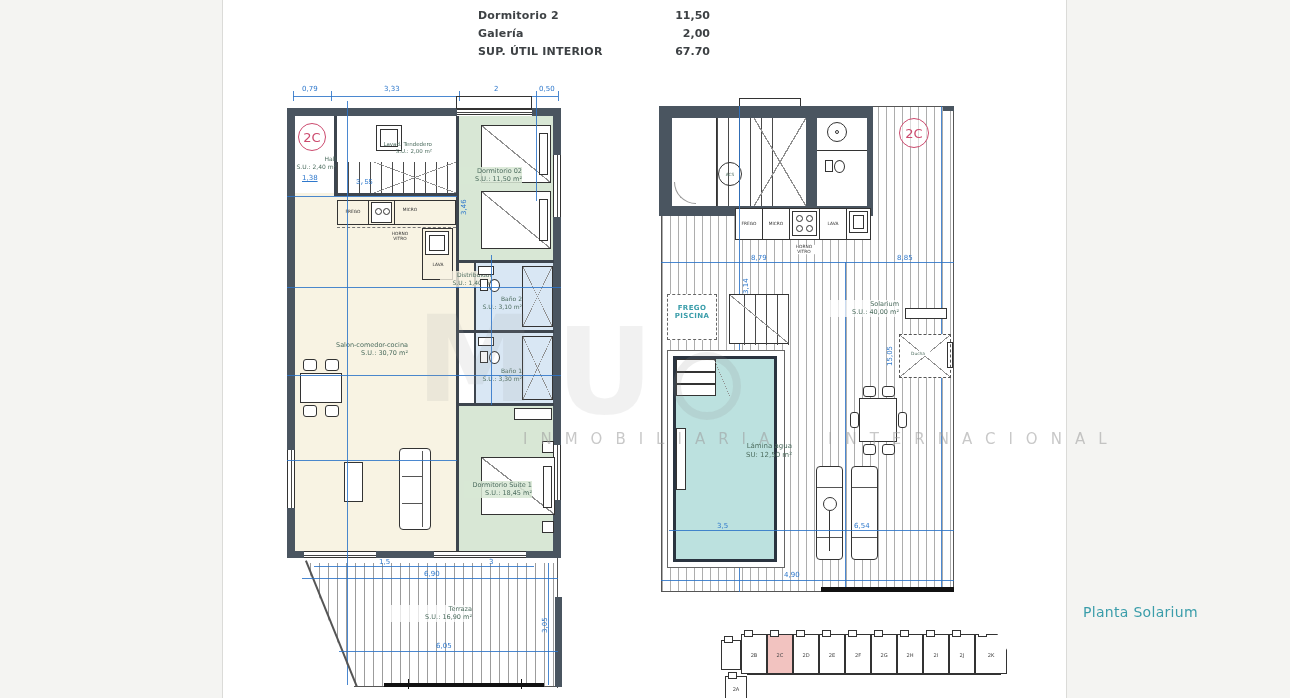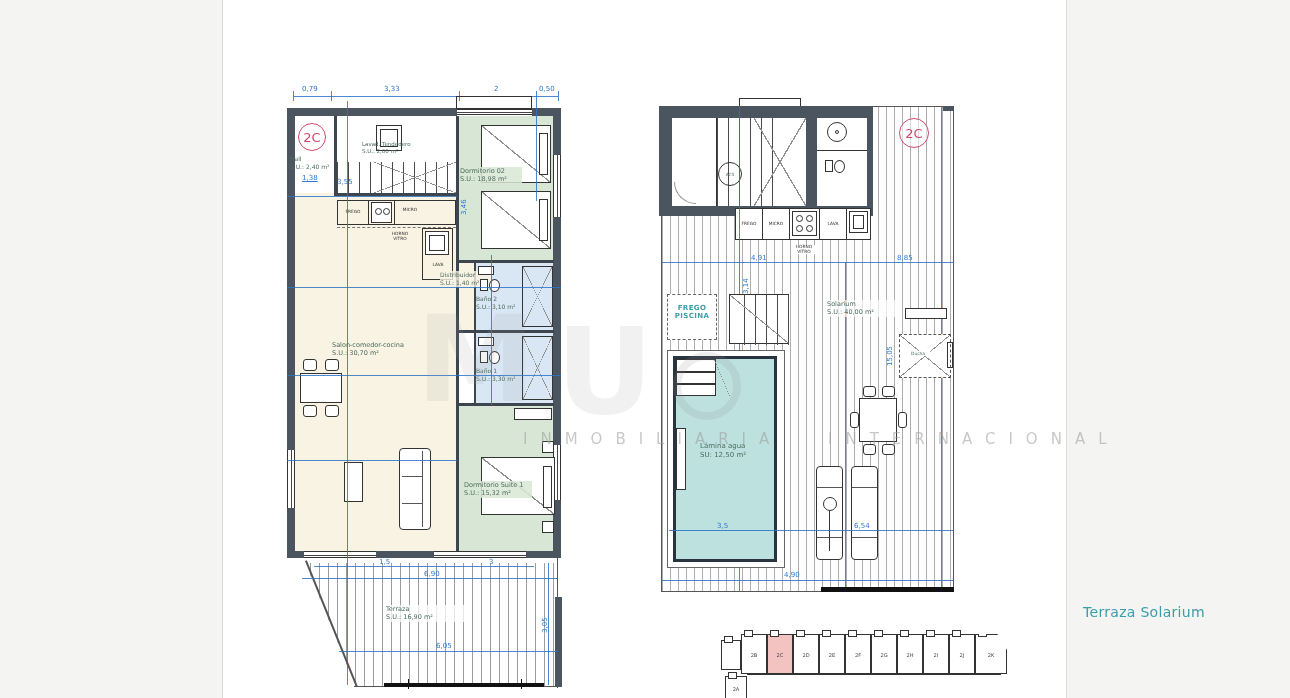--- a/index.html
+++ b/index.html
@@ -22,21 +22,21 @@
   .nofill{background:transparent;}
   .circle{border-radius:50%;}
   .win{position:absolute;background:#fff;border-top:1px solid #333;border-bottom:1px solid #333;}
   .win::after{content:"";position:absolute;left:0;right:0;top:50%;border-top:1px solid #444;}
   .winv{position:absolute;background:#fff;border-left:1px solid #333;border-right:1px solid #333;}
   .winv::after{content:"";position:absolute;top:0;bottom:0;left:50%;border-left:1px solid #444;}
   .brh{position:absolute;height:1px;background:rgba(43,115,200,.85);}
   .brv{position:absolute;width:1px;background:rgba(43,115,200,.85);}
   .dim{position:absolute;font-size:7px;color:#2e78cc;white-space:nowrap;line-height:1;}
   .dimv{transform:rotate(-90deg);transform-origin:left top;}
-  .rl{position:absolute;color:#4e6e60;text-align:left;line-height:1.3;font-size:6.5px;}
+  .rl{position:absolute;color:#4e6e60;text-align:right;line-height:1.3;font-size:6.5px;}
   .rl span{display:block;}
   .tiny{font-size:6px;transform:scale(.72);transform-origin:center;color:#333;text-align:center;
     position:absolute;line-height:1.1;white-space:nowrap;}
   .diag{position:absolute;inset:0;background:linear-gradient(to top right,transparent 49.3%,#8f8f8f 49.3% 50.7%,transparent 50.7%);}
   .diag2{position:absolute;inset:0;background:linear-gradient(to bottom right,transparent 49.3%,#8f8f8f 49.3% 50.7%,transparent 50.7%);}
   .treads{position:absolute;background:repeating-linear-gradient(90deg,#4a4a4a 0 1px,transparent 1px 11px);}
   .hatchv{position:absolute;background:repeating-linear-gradient(90deg,#adadad 0 1px,transparent 1px 8px);}
   .badge{position:absolute;border:1.6px solid #cc4a6e;border-radius:50%;color:#cc4a6e;
     display:flex;align-items:center;justify-content:center;font-size:13px;background:rgba(255,255,255,.55);}
   .dash{border:1.4px dashed #666;background:#fff;position:absolute;}
@@ -52,20 +52,34 @@
     white-space:nowrap;opacity:.55;}
   .wmglyph{font-size:120px;font-weight:600;opacity:.13;line-height:1;}
   .wmring{width:68px;height:68px;border:8px solid #8f8f8f;border-radius:50%;opacity:.16;}
 </style>
 </head>
 <body>
 
 <div class="canvas">
   <div class="page">
 
+    <div class="summary">
+      <div class="srow">
+        <span class="slabel">Dormitorio 2</span>
+        <span class="svalue">11,50</span>
+      </div>
+      <div class="srow">
+        <span class="slabel">Galería</span>
+        <span class="svalue">2,00</span>
+      </div>
+      <div class="srow">
+        <span class="slabel">SUP. ÚTIL INTERIOR</span>
+        <span class="svalue">67.70</span>
+      </div>
+    </div>
 
     <div class="plan" style="left:61px;top:85px;width:288px;height:613px;">
 
       <div class="brh" style="left:9px;top:11px;width:265px;"></div>
       <div class="brv" style="left:9px;top:6px;height:10px;"></div>
       <div class="brv" style="left:47px;top:6px;height:10px;"></div>
       <div class="brv" style="left:175px;top:6px;height:10px;"></div>
       <div class="brv" style="left:252px;top:6px;height:10px;"></div>
       <div class="brv" style="left:274px;top:6px;height:10px;"></div>
       <span class="dim" style="left:18px;top:1px;">0,79</span>
@@ -115,33 +129,33 @@
         </div>
       <div class="rl" style="left:78px;top:56px;width:70px;font-size:5.5px;">
         <span>Lavad. Tendedero</span>
         <span>S.U.: 2,00 m²</span>
       </div>
       <div class="treads" style="left:53px;top:77px;width:119px;height:31px;"></div>
       <div class="abs" style="left:90px;top:77px;width:82px;height:31px;">
           <div class="diag"></div>
           <div class="diag2"></div>
         </div>
-      <span class="dim" style="left:53px;top:94px;">3,55</span>
+      <span class="dim" style="left:72px;top:94px;font-family:Liberation Mono, monospace;">3,55</span>
 
       <div class="fx" style="left:197px;top:40px;width:70px;height:58px;">
         <div class="diag"></div>
         <div class="fx" style="right:2px;top:7px;width:9px;height:42px;"></div>
       </div>
       <div class="fx" style="left:197px;top:106px;width:70px;height:58px;">
         <div class="diag"></div>
         <div class="fx" style="right:2px;top:7px;width:9px;height:42px;"></div>
       </div>
       <div class="rl" style="left:176px;top:82px;width:62px;background:rgba(216,231,213,.85);">
         <span>Dormitorio 02</span>
-        <span>S.U.: 18,98 m²</span>
+        <span>S.U.: 11,50 m²</span>
       </div>
 
       <div class="fx nofill" style="left:53px;top:115px;width:119px;height:25px;"></div>
       <div class="abs" style="left:84px;top:115px;width:1px;height:25px;background:#333;"></div>
       <div class="abs" style="left:110px;top:115px;width:1px;height:25px;background:#333;"></div>
       <div class="fx" style="left:87px;top:117px;width:21px;height:21px;">
         <div class="fx circle" style="left:3px;top:5px;width:7px;height:7px;"></div>
         <div class="fx circle" style="left:11px;top:5px;width:7px;height:7px;"></div>
       </div>
       <span class="tiny" style="left:56px;top:123px;width:26px;">FREGO</span>
@@ -202,21 +216,21 @@
 
       <div class="fx" style="left:230px;top:323px;width:38px;height:12px;"></div>
       <div class="fx" style="left:258px;top:356px;width:12px;height:12px;"></div>
       <div class="fx" style="left:258px;top:436px;width:12px;height:12px;"></div>
       <div class="fx" style="left:197px;top:372px;width:74px;height:58px;">
         <div class="diag"></div>
         <div class="fx" style="right:2px;top:8px;width:9px;height:42px;"></div>
       </div>
       <div class="rl" style="left:180px;top:396px;width:68px;background:rgba(216,231,213,.85);">
         <span>Dormitorio Suite 1</span>
-        <span>S.U.: 15,32 m²</span>
+        <span>S.U.: 18,45 m²</span>
       </div>
 
       <div class="brv" style="left:63px;top:16px;height:584px;"></div>
       <div class="brv" style="left:207px;top:170px;height:150px;"></div>
       <div class="brv" style="left:252px;top:16px;height:100px;"></div>
       <div class="brh" style="left:3px;top:111px;width:170px;"></div>
       <div class="brh" style="left:3px;top:202px;width:274px;"></div>
       <div class="brh" style="left:3px;top:290px;width:274px;"></div>
       <div class="brh" style="left:3px;top:375px;width:170px;"></div>
       <span class="dim dimv" style="left:177px;top:130px;">3,46</span>
@@ -288,21 +302,21 @@
       <span class="tiny" style="left:161px;top:122px;width:26px;">LAVA</span>
       <div class="fx" style="left:190px;top:113px;width:19px;height:22px;">
           <div class="fx" style="left:3px;top:3px;width:11px;height:14px;"></div>
         </div>
       <div class="tiny" style="left:128px;top:145px;width:34px;white-space:normal;background:#fff;">
         <span>HORNO</span><br>
         <span>VITRO</span>
       </div>
 
       <div class="brh" style="left:2px;top:164px;width:293px;"></div>
-      <span class="dim" style="left:92px;top:157px;">4,91</span>
+      <span class="dim" style="left:92px;top:157px;">8,79</span>
       <span class="dim" style="left:238px;top:157px;">8,85</span>
       <div class="brv" style="left:80px;top:8px;height:486px;"></div>
       <div class="brv" style="left:186px;top:164px;height:330px;"></div>
       <div class="brv" style="left:282px;top:8px;height:486px;"></div>
       <span class="dim dimv" style="left:84px;top:196px;">3,14</span>
       <span class="dim dimv" style="left:228px;top:268px;">15,05</span>
 
       <div class="dash" style="left:8px;top:196px;width:50px;height:46px;"></div>
       <div class="abs" style="left:8px;top:206px;width:50px;text-align:center;font-size:7px;font-weight:bold;color:#3a9daa;letter-spacing:.4px;">
         <span style="display:block;">FREGO</span>
@@ -361,21 +375,21 @@
       </div>
 
       <div class="brh" style="left:10px;top:432px;width:285px;"></div>
       <span class="dim" style="left:58px;top:425px;">3,5</span>
       <span class="dim" style="left:195px;top:425px;">6,54</span>
       <div class="brh" style="left:2px;top:482px;width:293px;"></div>
       <span class="dim" style="left:125px;top:474px;">4,90</span>
       <div class="abs" style="left:162px;top:489px;width:133px;height:5px;background:#111;"></div>
     </div>
 
-    <div class="ftitle">Terraza Solarium</div>
+    <div class="ftitle">Planta Solarium</div>
 
     <div class="abs" style="left:490px;top:626px;width:292px;height:72px;">
       <div class="kcell" style="left:8px;top:14px;width:20px;height:30px;"></div>
       <div class="kcell" style="left:28px;top:8px;width:26px;height:40px;">
           <span>2B</span>
         </div>
       <div class="kcell" style="left:54px;top:8px;width:26px;height:40px;background:#f2c3c0;">
           <span>2C</span>
         </div>
       <div class="kcell" style="left:80px;top:8px;width:26px;height:40px;">

